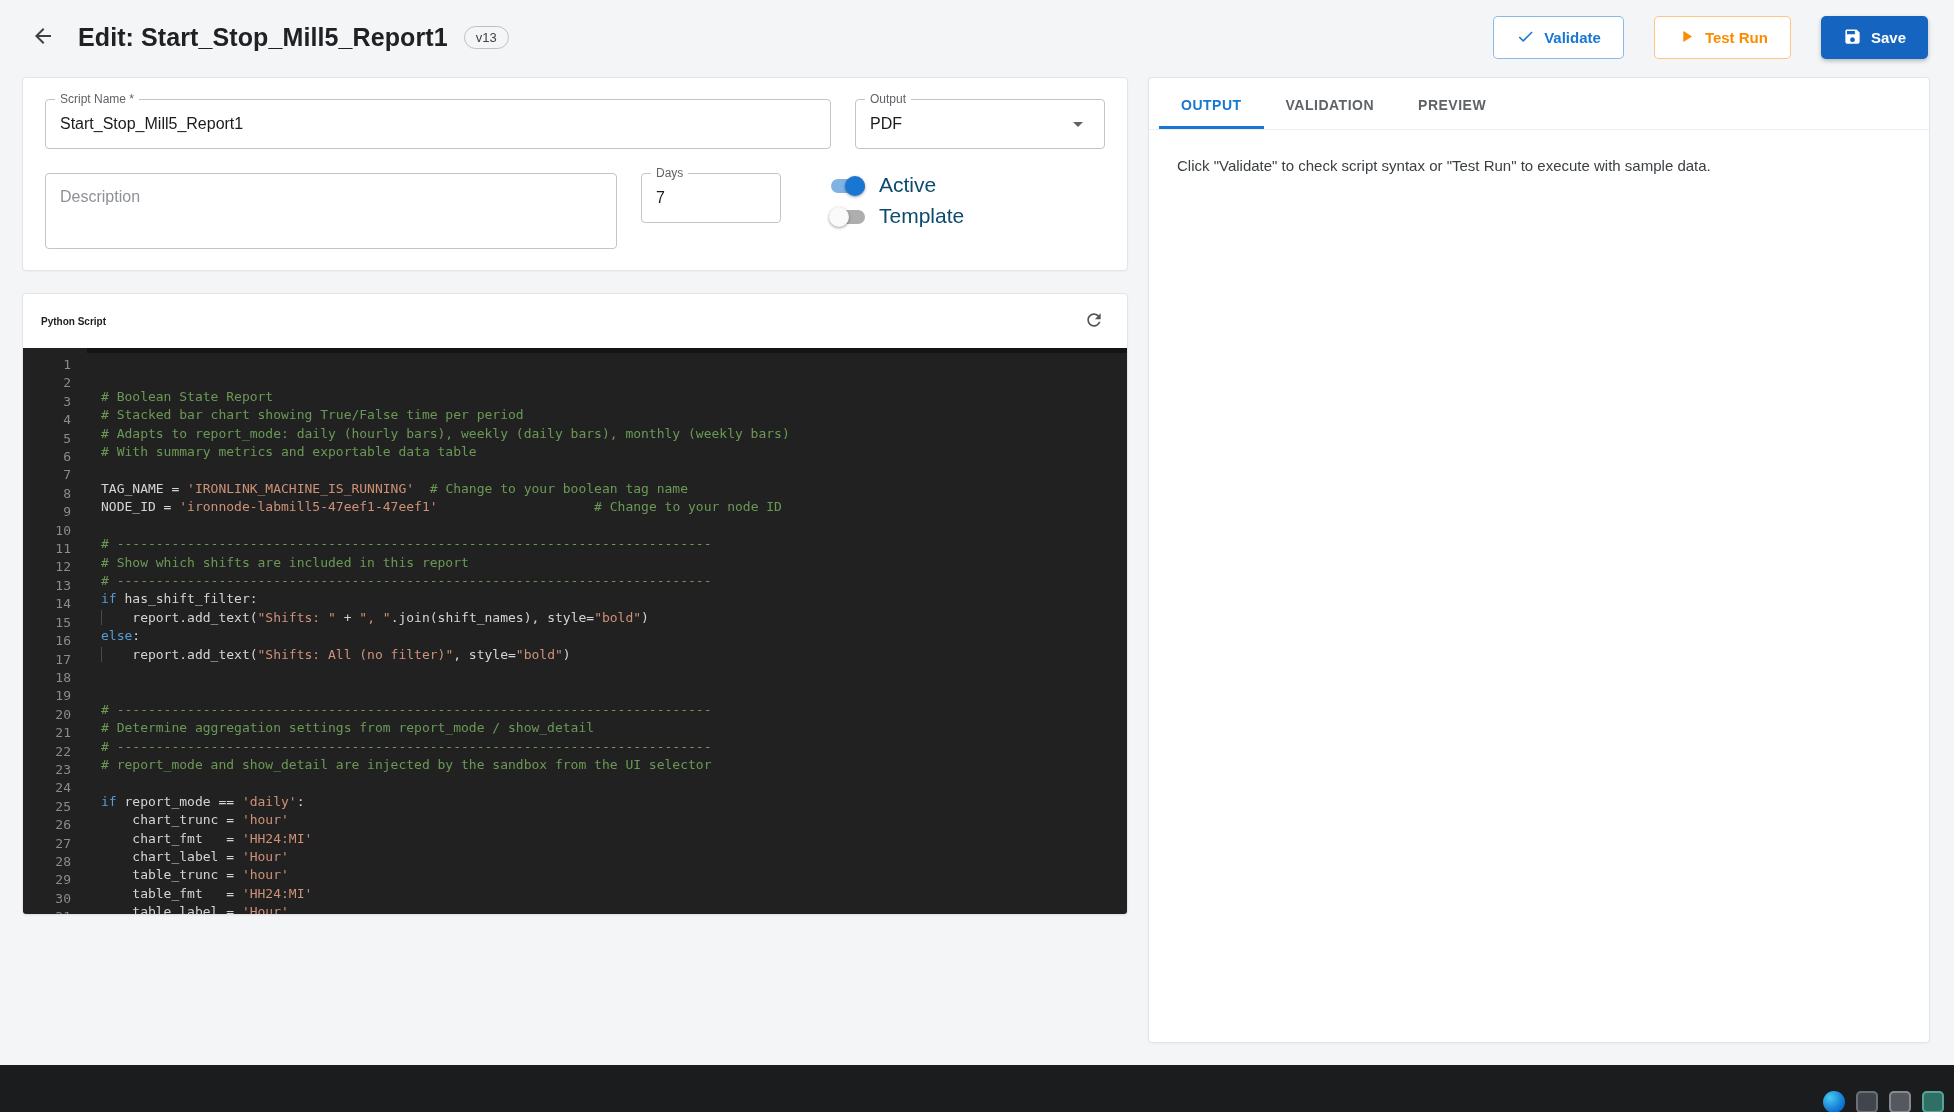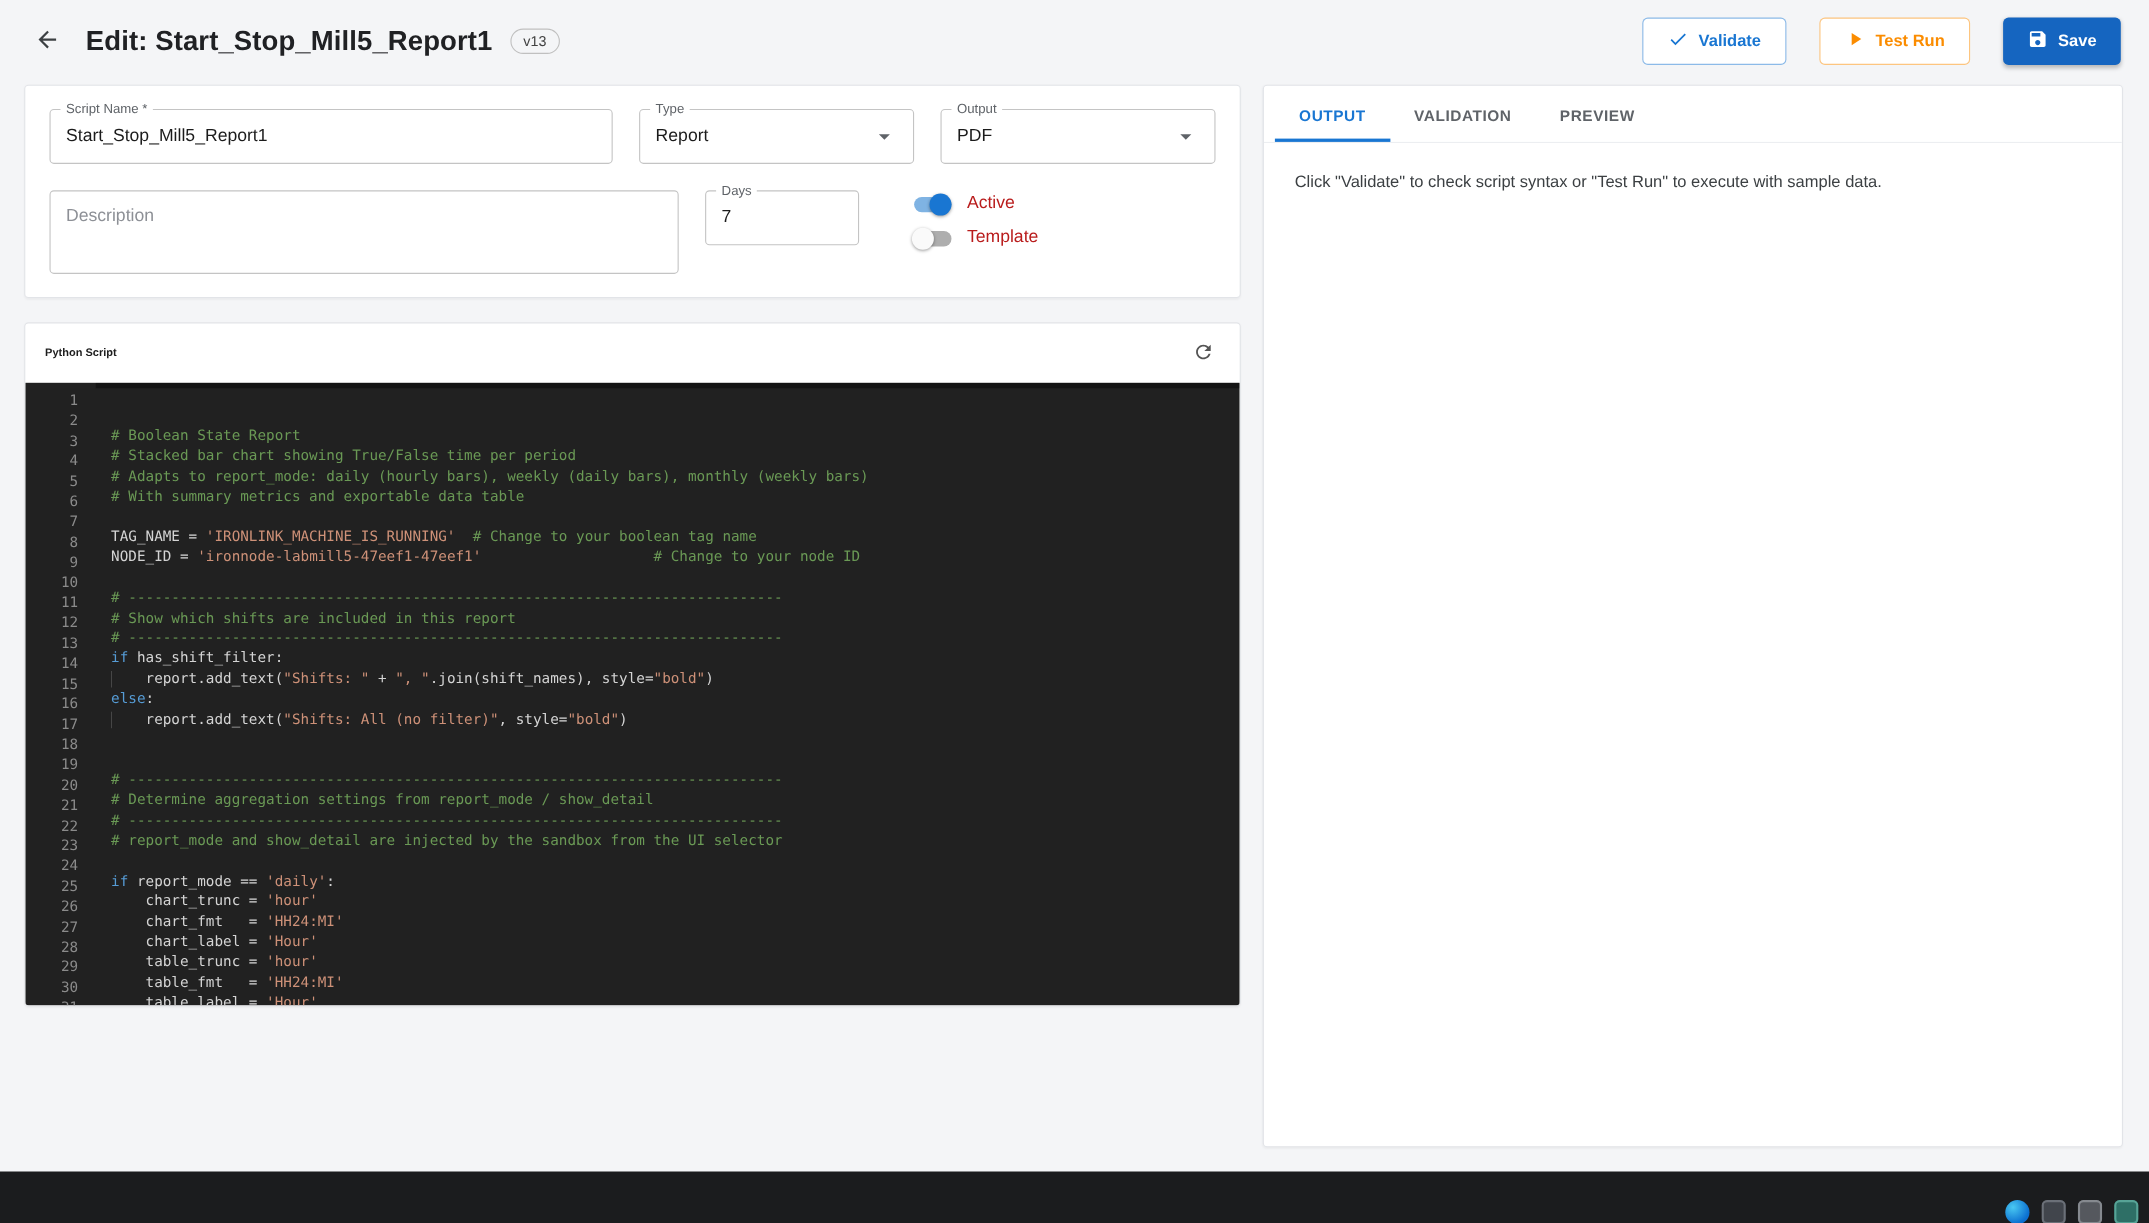--- a/index.html
+++ b/index.html
@@ -52,21 +52,21 @@
   .switches { display:flex; flex-direction:column; justify-content:flex-start; margin-left:16px; margin-top:-4px; }
   .switch-row { display:flex; align-items:center; height:31px; cursor:pointer; }
   .switch { position:relative; width:54px; height:30px; flex:none; }
   .switch .track { position:absolute; left:10px; top:9px; width:34px; height:14px; border-radius:7px; }
   .switch .thumb { position:absolute; top:6px; width:20px; height:20px; border-radius:50%;
                    box-shadow:0 1px 3px rgba(0,0,0,.4); }
   .switch.on  .track { background:#7fb3e3; }
   .switch.on  .thumb { left:24px; background:#1976d2; }
   .switch.off .track { background:#aeaeae; }
   .switch.off .thumb { left:8px; background:#fafafa; }
-  .switch-label { font-size:16px; color:#b91c1c; margin-left:4px; }
+  .switch-label { font-size:21px; color:#0c4a6e; margin-left:4px; }
 
   
   .editor-card { overflow:hidden; }
   .editor-header { display:flex; align-items:center; justify-content:space-between; padding:12px 18px; }
   .editor-title { font-size:10px; font-weight:700; color:#1d1d1d; }
   .refresh-btn { border:none; background:transparent; color:#555; cursor:pointer; width:30px; height:30px;
                  display:flex; align-items:center; justify-content:center; }
   .refresh-btn svg { width:20px; height:20px; fill:currentColor; }
   .code-area { position:relative; background:#212121; height:566px; overflow:hidden; display:flex; }
   .gutter { width:64px; flex:none; padding-top:8px; }
@@ -144,29 +144,20 @@
 
   <div class="main">
 
     <div class="left-col">
 
       <section class="card form-card">
         <div class="form-row">
           <div class="field field-script">
             <span class="flabel">Script Name *</span>
             <input type="text" value="Start_Stop_Mill5_Report1" style="">
-          </div>
-          <div class="field field-select">
-            <span class="flabel">Type</span>
-            <span class="select-value">Report</span>
-            <span class="caret">
-              <svg viewBox="0 0 24 24">
-                  <path d="M7 10l5 5 5-5z"></path>
-                </svg>
-            </span>
           </div>
           <div class="field field-select">
             <span class="flabel">Output</span>
             <span class="select-value">PDF</span>
             <span class="caret">
               <svg viewBox="0 0 24 24">
                   <path d="M7 10l5 5 5-5z"></path>
                 </svg>
             </span>
           </div>

